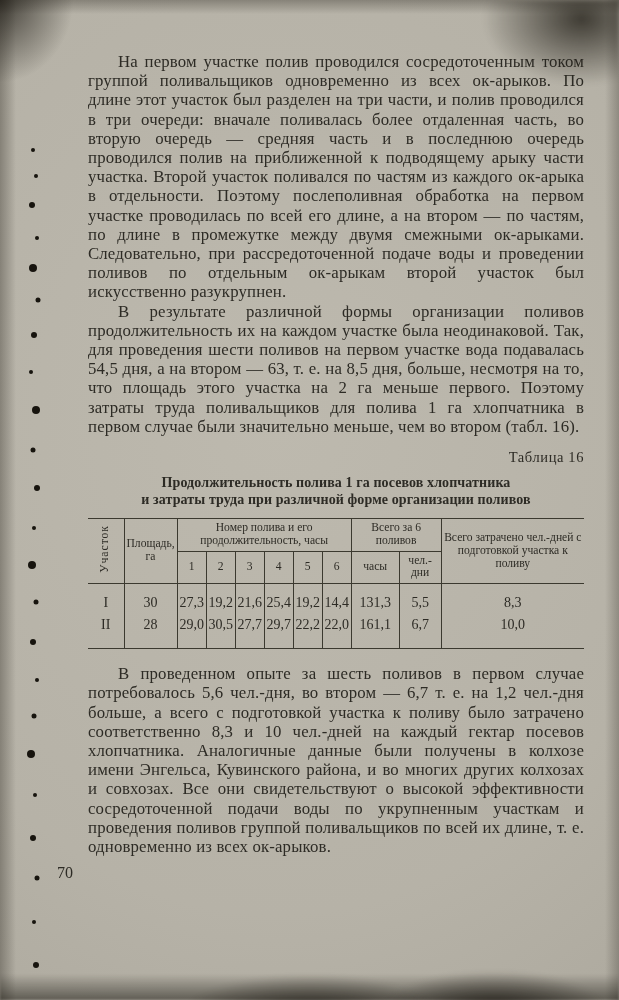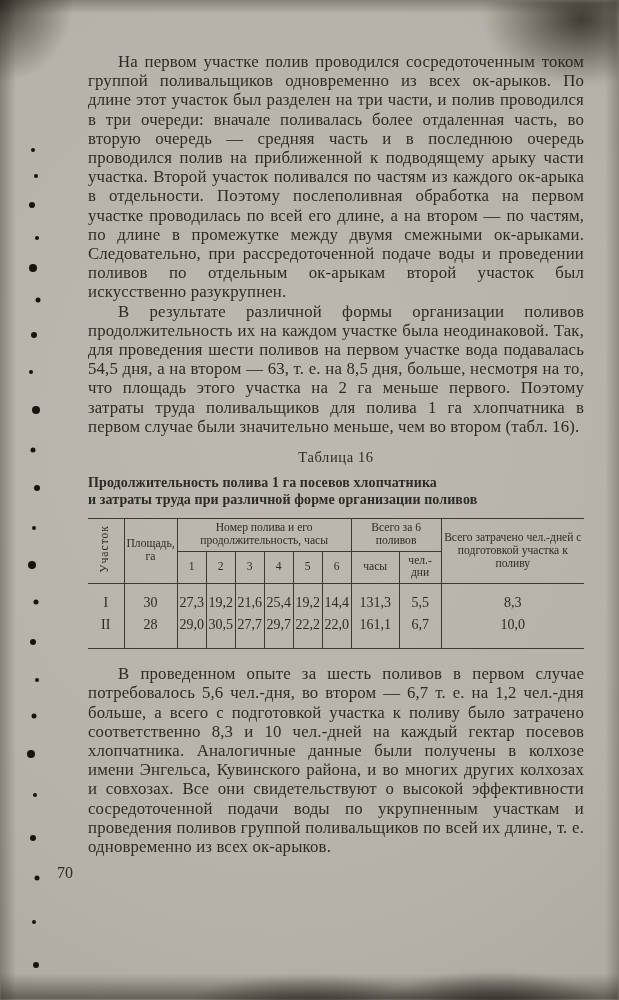--- a/index.html
+++ b/index.html
@@ -29,26 +29,27 @@
     font-size: 16.8px;
     line-height: 19.2px;
     text-align: justify;
     text-indent: 30px;
     letter-spacing: 0.15px;
     hyphens: auto;
   }
   p.fill-last { text-align-last: justify; }
   .tbl-caption {
     margin-top: 13px;
-    text-align: center;
+    text-align: right;
     font-size: 14.5px;
     letter-spacing: 0.6px;
   }
   .tbl-title {
     margin-top: 9px;
+    text-align: center;
     font-weight: bold;
     font-size: 14px;
     line-height: 16.5px;
     letter-spacing: 0.1px;
   }
   table.tbl {
     margin-top: 10px;
     width: 100%;
     border-collapse: collapse;
     border-top: 1.6px solid #3b392f;

